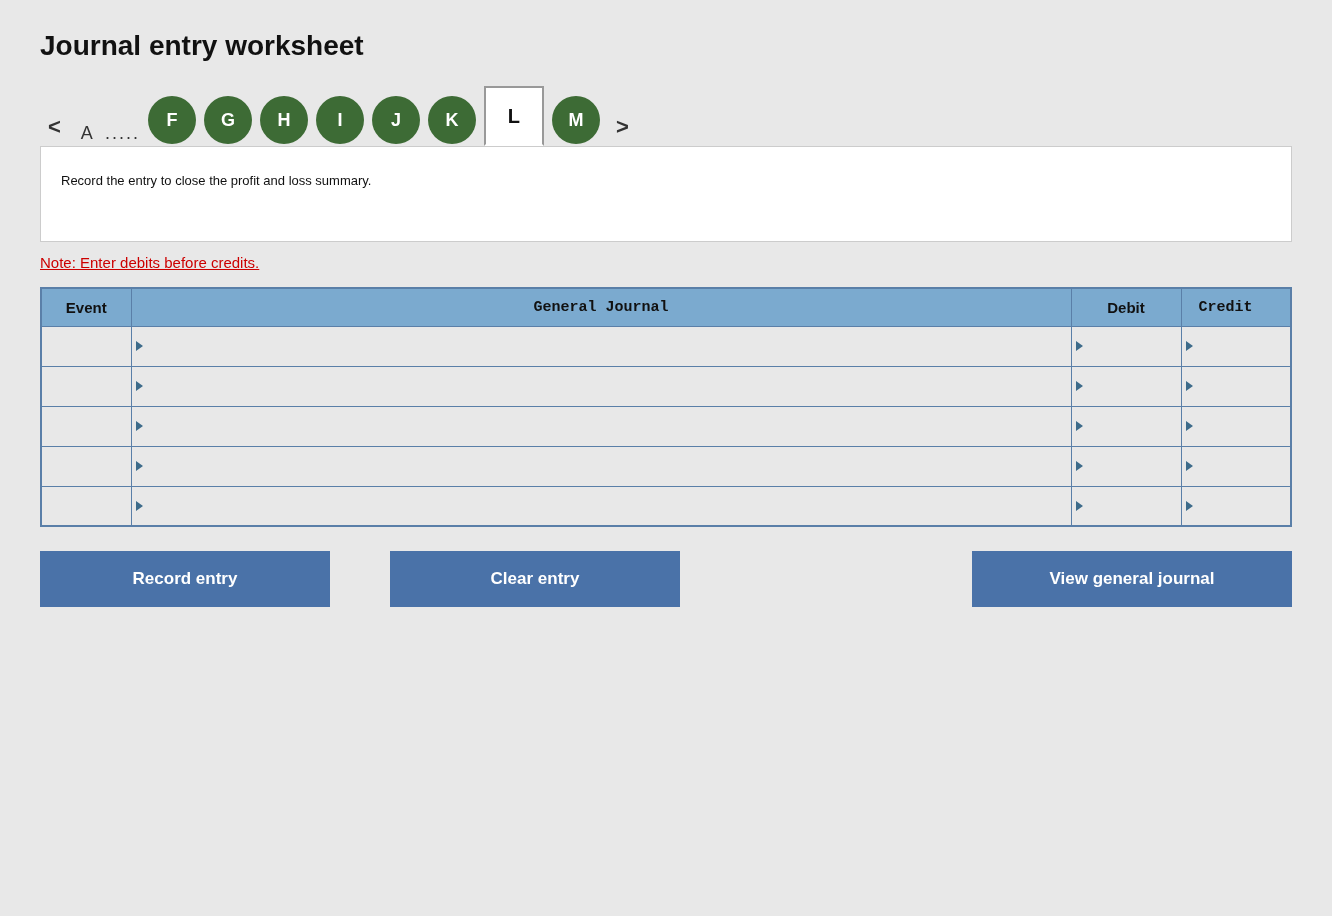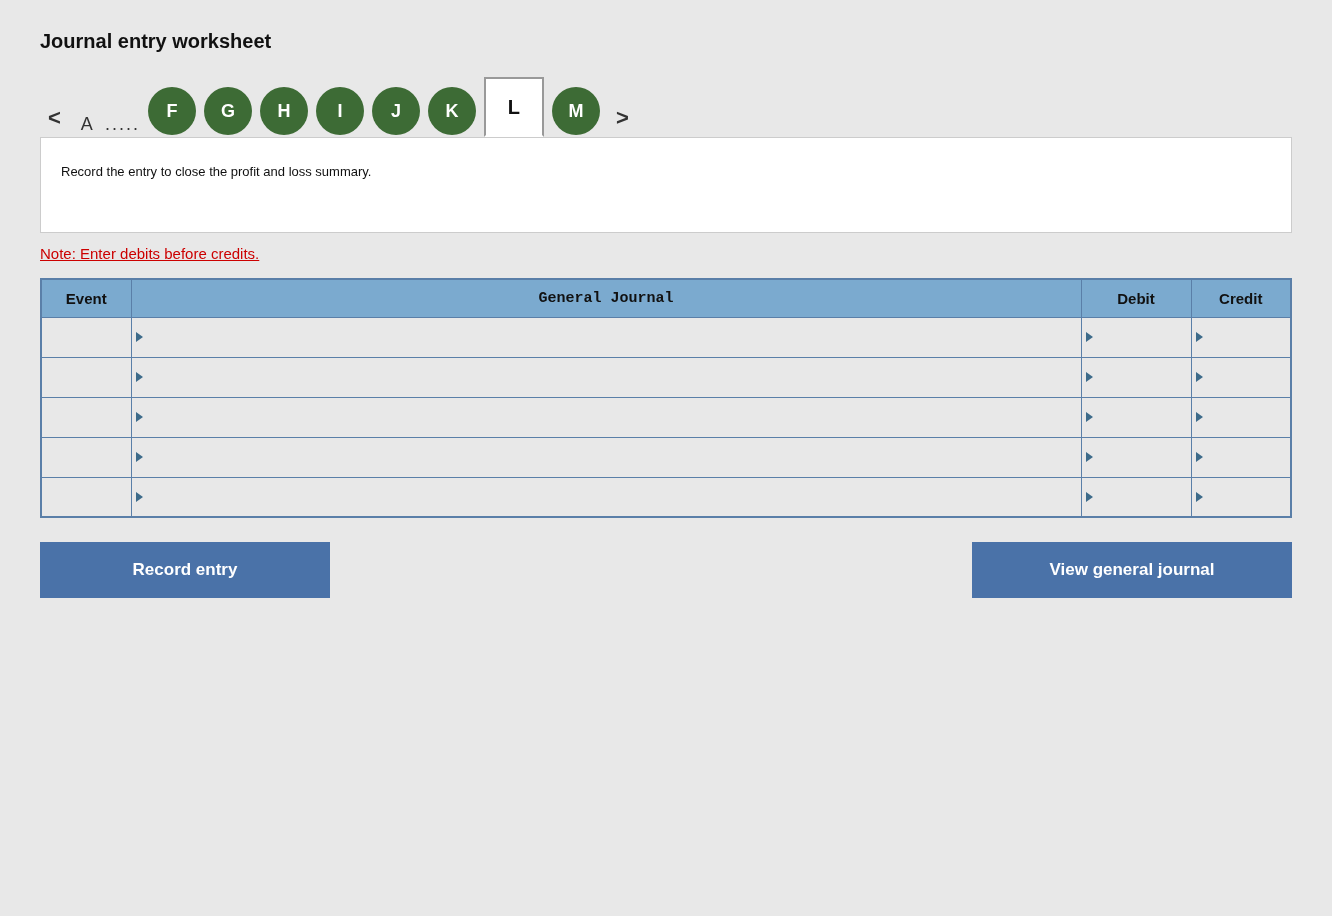--- a/index.html
+++ b/index.html
@@ -4,21 +4,21 @@
   <style>
     * { box-sizing: border-box; margin: 0; padding: 0; }
     body {
       background: #e8e8e8;
       font-family: Arial, sans-serif;
       padding: 30px 40px;
       min-height: 916px;
       width: 1332px;
     }
     .page-title {
-      font-size: 20px;
+      font-size: 28px;
       font-weight: bold;
       color: #111;
       margin-bottom: 24px;
     }
     .nav-arrow {
       font-size: 22px;
       color: #333;
       cursor: pointer;
       font-weight: bold;
       padding: 4px 8px;
@@ -88,21 +88,21 @@
       background: #7baacf;
       border: 1px solid #5a7fa8;
       padding: 10px 17px;
       font-size: 15px;
       font-weight: bold;
       color: #111;
     }
     .journal-table th.event-col { width: 90px; text-align: center; }
     .journal-table th.journal-col { text-align: center; font-family: Liberation Mono, monospace; }
     .journal-table th.debit-col { width: 110px; text-align: center; }
-    .journal-table th.credit-col { width: 100px; text-align: center; }
+    .journal-table th.credit-col { width: 110px; text-align: left; font-family: Liberation Mono, monospace; }
     .journal-table td {
       border: 1px solid #5a7fa8;
       padding: 0;
       height: 40px;
     }
     .journal-table td.event-cell {
       text-align: center;
       font-size: 15px;
       color: #111;
       vertical-align: middle;
@@ -271,15 +271,16 @@
         <span class="triangle-marker"></span>
         <input type="text" style="">
       </td>
     </tr>
   </tbody>
 </table>
 
 <div class="buttons-row">
   <button class="btn-primary">Record entry</button>
   <div style="width: 60px;"></div>
+  <button class="btn-primary">Clear entry</button>
   <div class="btn-spacer"></div>
   <button class="btn-primary" style="width: 320px;">View general journal</button>
 </div>
 
 </body></html>

